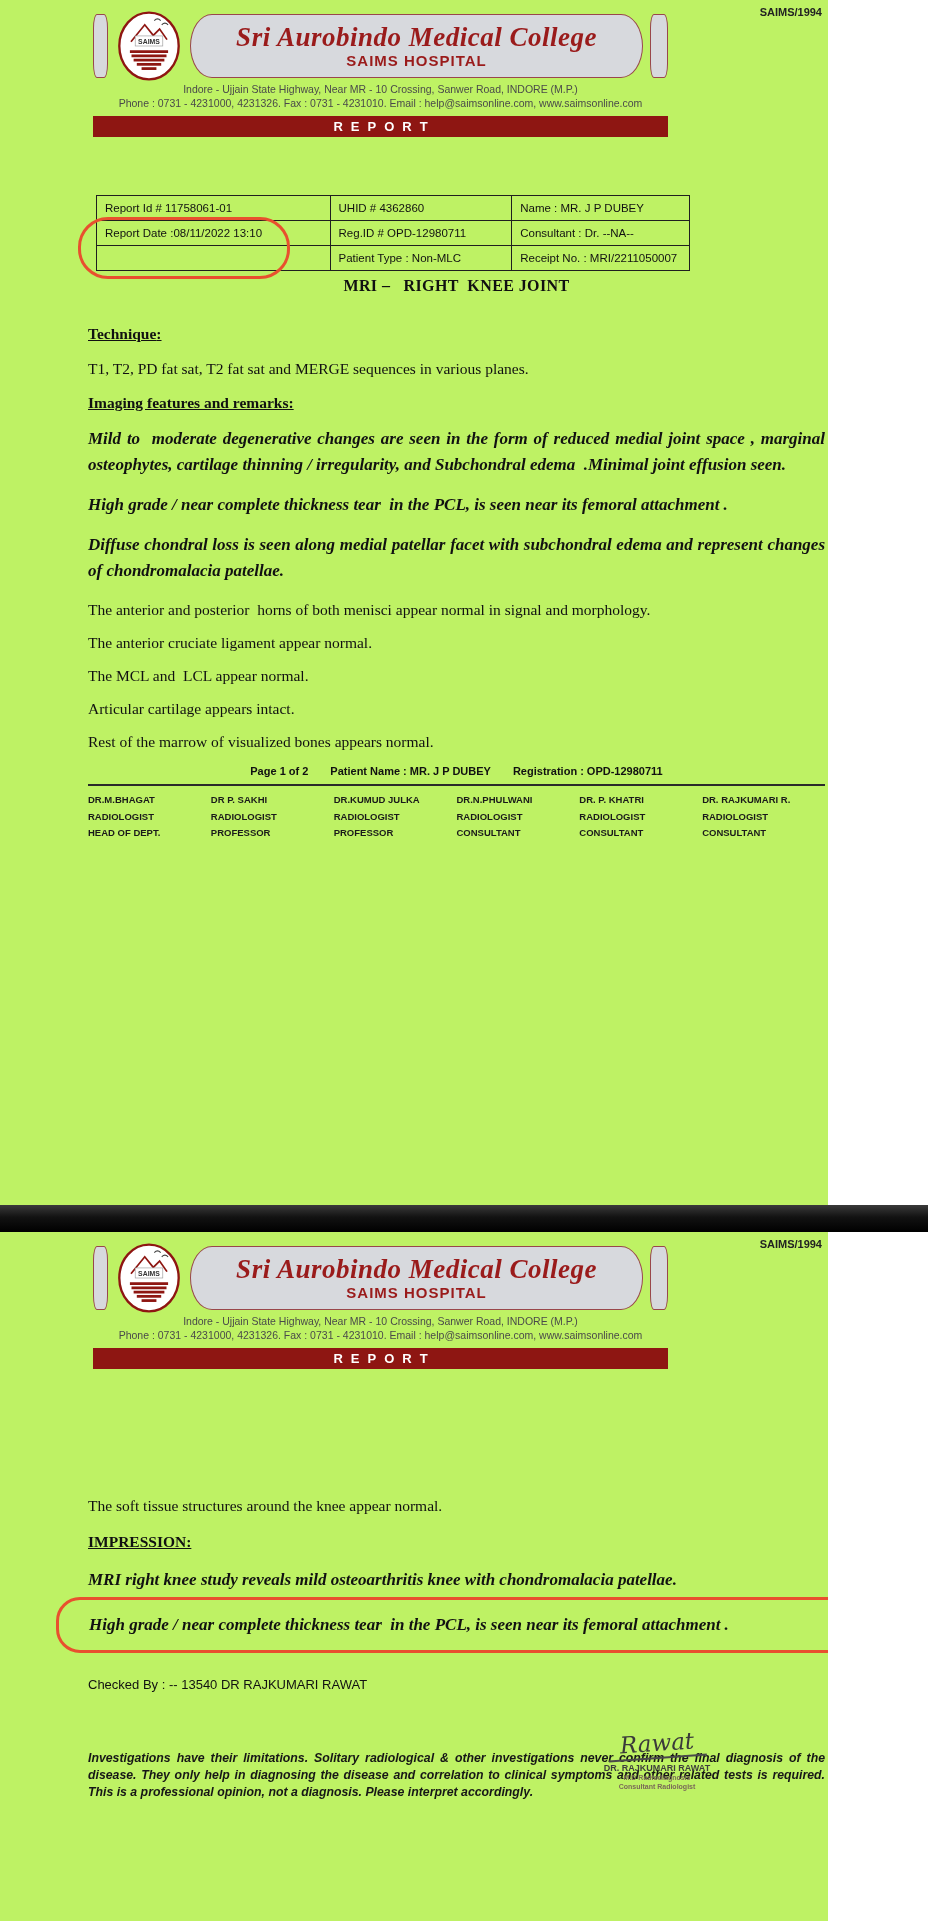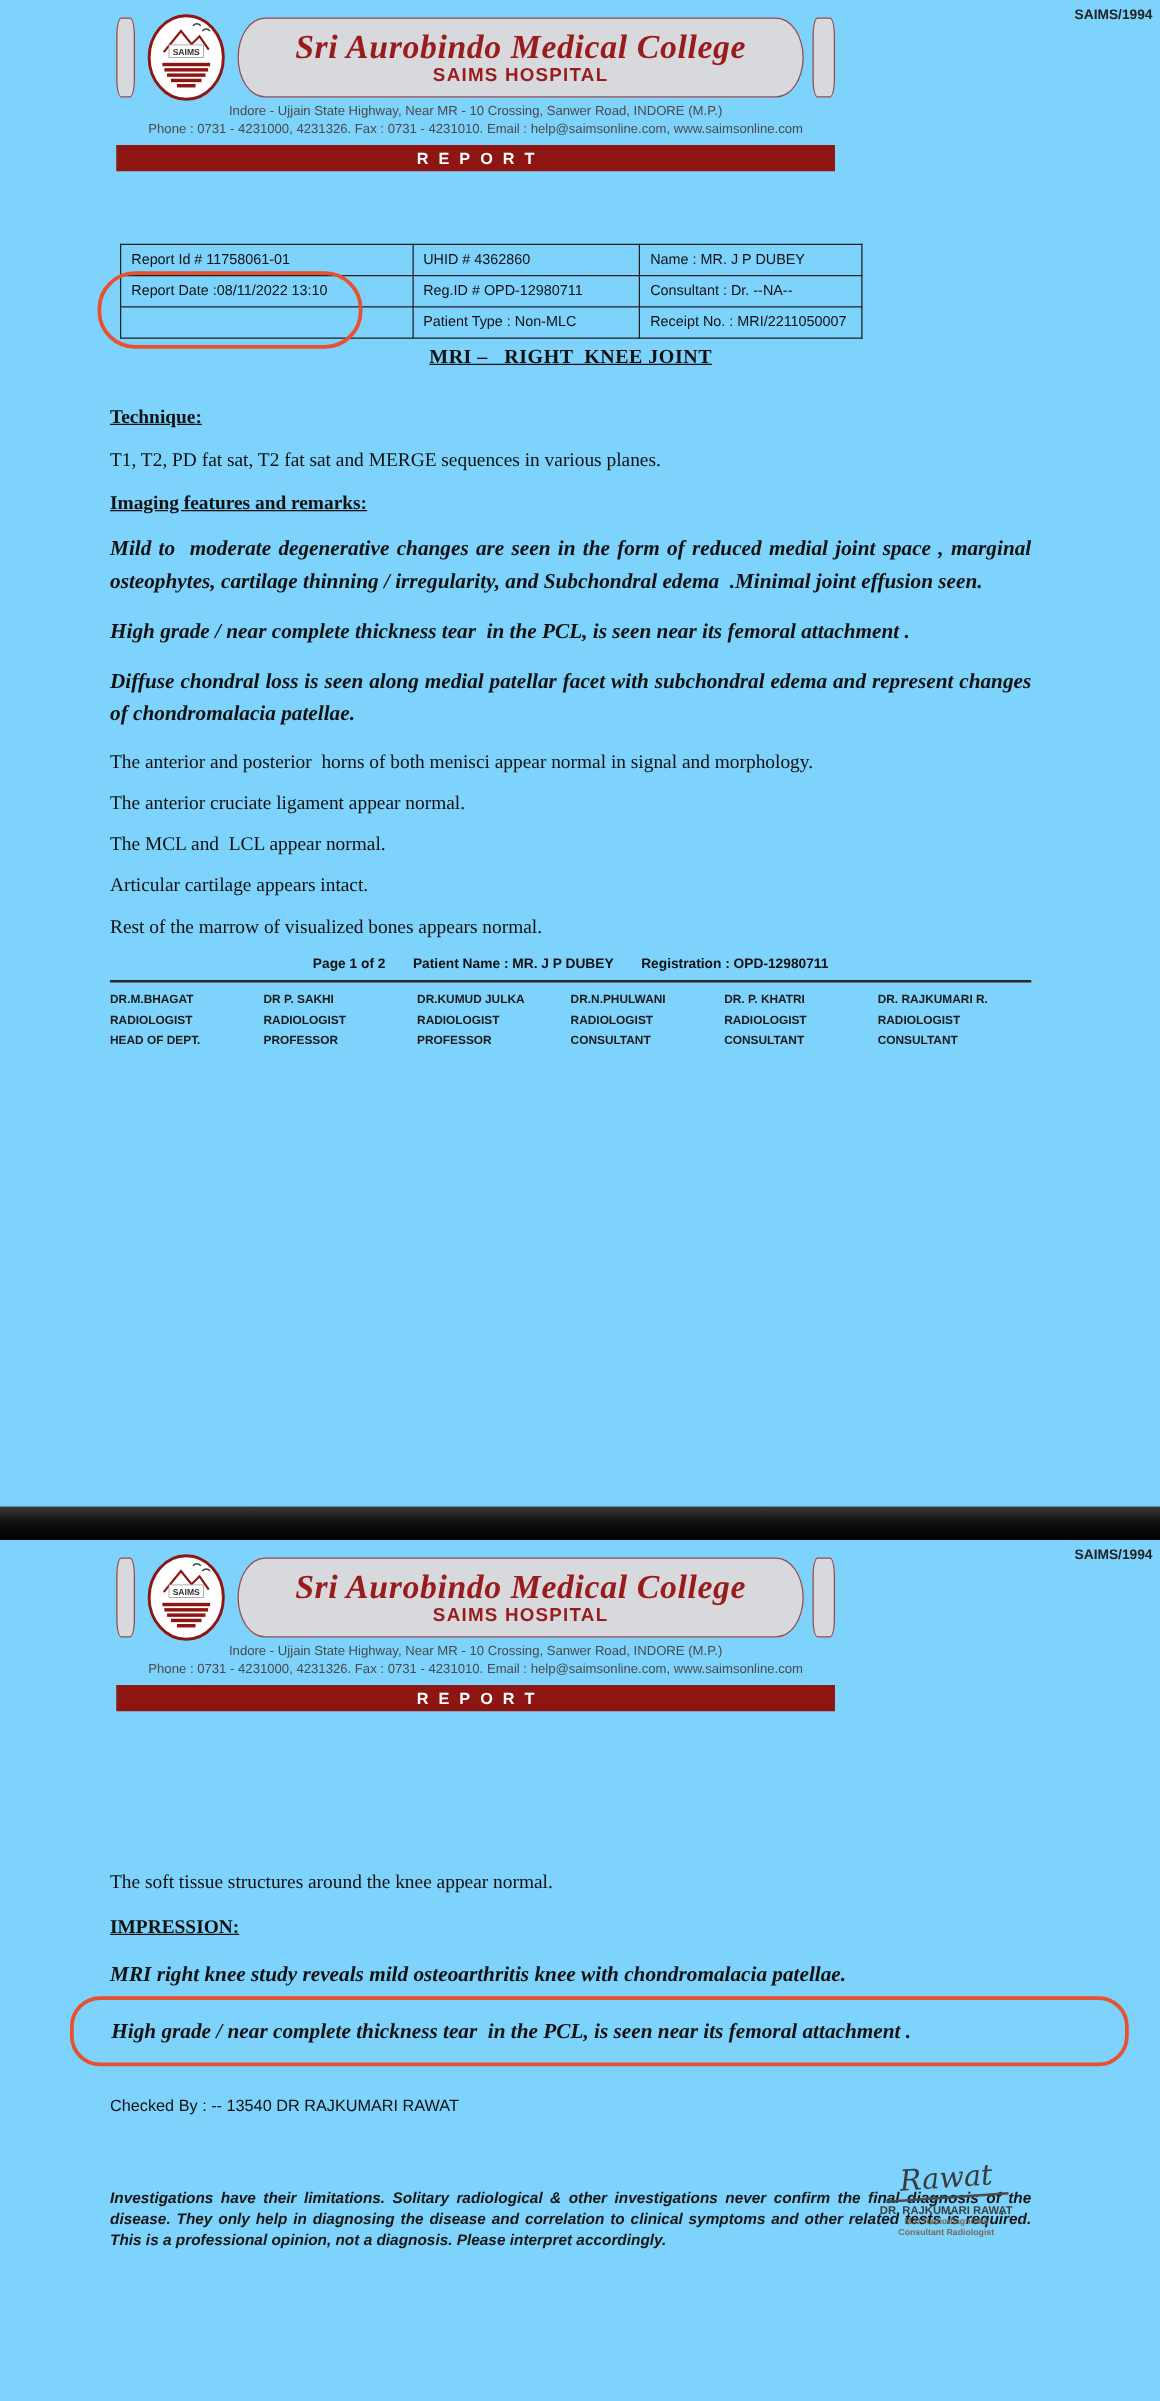--- a/index.html
+++ b/index.html
@@ -1,21 +1,21 @@
 <!DOCTYPE html>
 <html><head>
 <meta charset="utf-8">
 <style>
   * { margin:0; padding:0; box-sizing:border-box; }
   html,body { background:#ffffff; }
   body { width:928px; font-family:"Liberation Serif","DejaVu Serif",serif; color:#111; }
   .sans { font-family:"Liberation Sans","DejaVu Sans",sans-serif; }
   .serif { font-family:"Liberation Serif","DejaVu Serif",serif; }
 
-  .page { position:relative; width:928px; background:#7dd3fc; overflow:hidden; }
+  .page { position:relative; width:828px; background:#bef264; overflow:hidden; }
   .page1 { height:1205px; }
   .page2 { height:689px; }
   .separator { width:928px; height:27px; background:linear-gradient(180deg,#3a3a3a 0%,#121212 45%,#000 100%); }
 
   .ref { position:absolute; top:6px; right:6px; font-size:11px; font-weight:bold; color:#222; }
 
   
   .header-wrap { position:absolute; top:14px; left:93px; width:575px; }
   .ribbon-row { display:flex; align-items:stretch; height:64px; }
   .cap { width:15px; background:#d7d9dd; border:1.5px solid #99474b; border-radius:4px/14px; }
@@ -34,21 +34,21 @@
   .content { position:absolute; top:195px; left:88px; width:737px; }
   .table-wrap { position:relative; margin-left:8px; width:594px; }
   table { border-collapse:collapse; width:594px; }
   td { border:1.4px solid #1f1f1f; font-family:"Liberation Sans","DejaVu Sans",sans-serif;
        font-size:11.5px; padding:4.5px 8px; height:25px; white-space:pre-wrap; color:#111; }
   .c1 { width:234px; } .c2 { width:182px; } .c3 { width:178px; }
   .oval { position:absolute; left:-18px; top:22px; width:212px; height:62px;
           border:3.5px solid #e8502e; border-radius:30px; pointer-events:none; }
 
   .title-row { margin-top:6px; width:100%; text-align:center; }
-  .doc-title { font-size:16px; font-weight:bold; text-decoration:underline; white-space:pre; letter-spacing:.4px; }
+  .doc-title { font-size:16px; font-weight:bold; white-space:pre; letter-spacing:.4px; }
 
   .sec-h { margin-top:30px; font-size:15.5px; font-weight:bold; }
   .sec-h span { text-decoration:underline; }
   .plain { font-size:15.5px; line-height:19px; white-space:pre-wrap; }
   .tech-text { margin-top:16px; }
   .sec-h2 { margin-top:16px; font-size:15.5px; font-weight:bold; text-decoration:underline; }
   .bi { margin-top:14px; font-size:17px; font-weight:bold; font-style:italic; line-height:26px;
         text-align:justify; white-space:pre-wrap; }
   .np { margin-top:14px; font-size:15.5px; line-height:19px; white-space:pre-wrap; }
   .np-first { margin-top:16px; }

